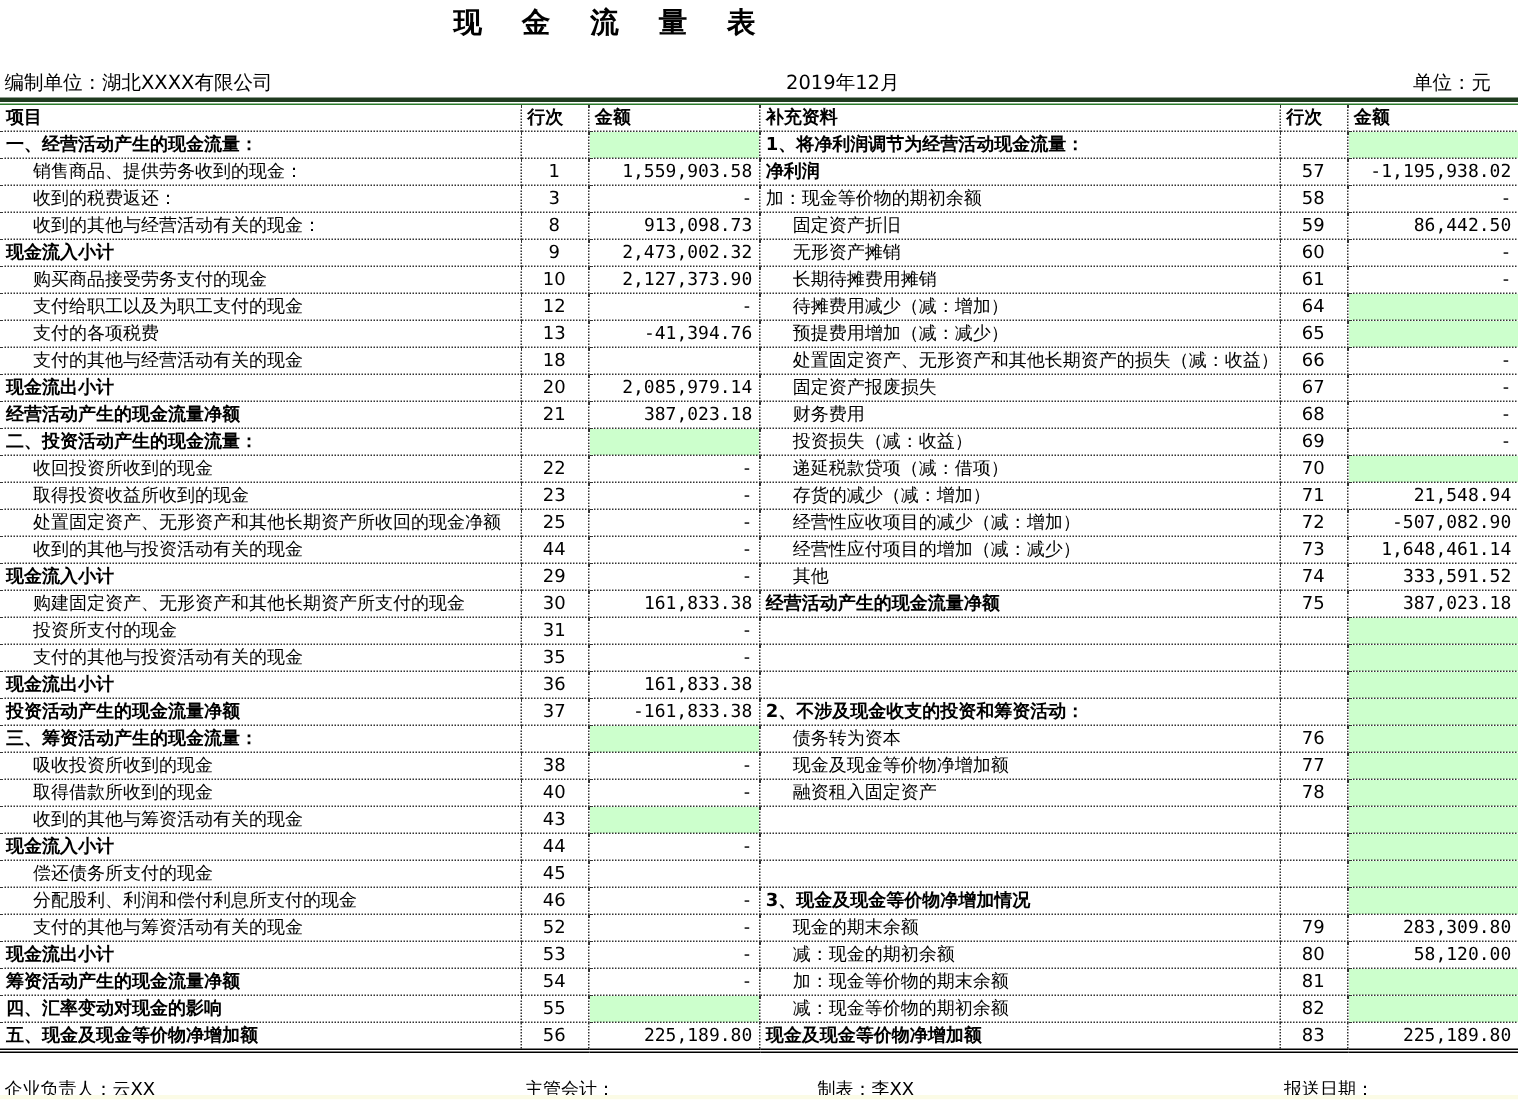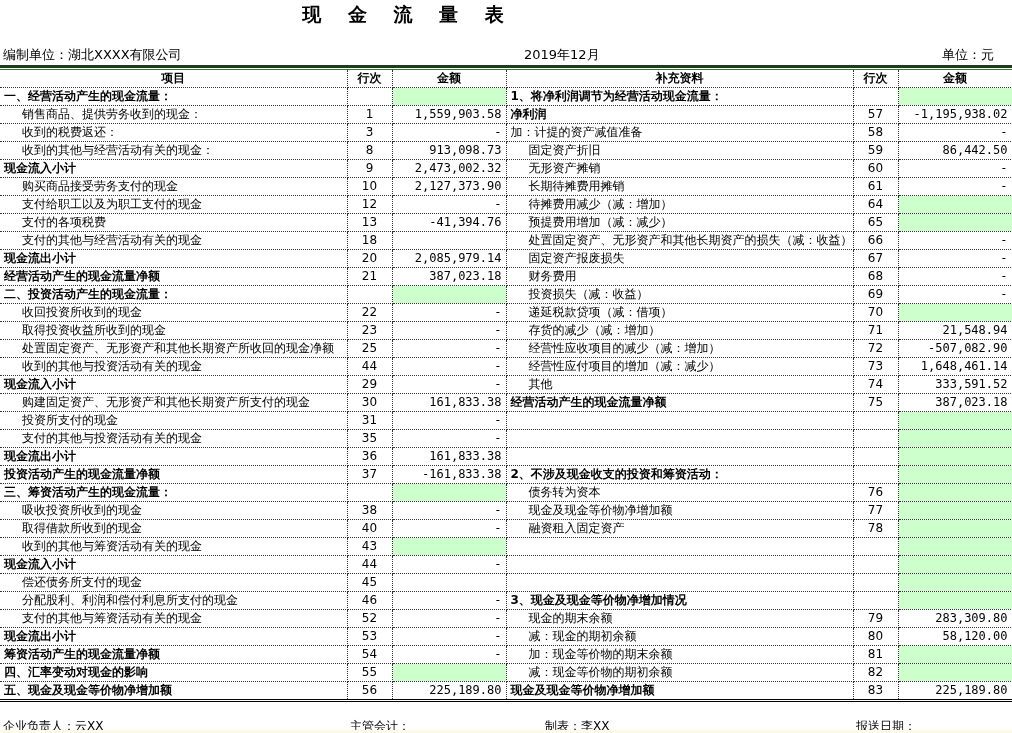--- a/index.html
+++ b/index.html
@@ -13,21 +13,21 @@
   .meta .unit { position: absolute; right: 18px; }
   .rule { position: absolute; left: 0; width: 1012px; }
   .rule-top { top: 65px; height: 0; border-top: 3px solid #1f3a1f; }
   .rule-top2 { top: 69px; height: 0; border-top: 1px solid #2a7a2a; }
   table.sheet { position: absolute; left: 0; top: 70px; border-collapse: collapse; table-layout: fixed; width: 1012px; }
   table.sheet td { height: 17px; padding: 0 4px; font-size: 12px; line-height: 17px; white-space: nowrap; overflow: hidden;
                    border-bottom: 1px dotted #333; border-right: 1px dotted #333; }
   table.sheet td.c-item, table.sheet td.c-supp { text-align: left; }
   table.sheet td.c-line { text-align: center; }
   table.sheet td.c-amt { text-align: right; font-family: "DejaVu Sans Mono", "Liberation Mono", monospace; font-size: 12px; }
-  table.sheet tr.hdr td { text-align: center; font-weight: bold; margin-left: 32px; }
+  table.sheet tr.hdr td { text-align: left; font-weight: bold; margin-left: 32px; }
   td.indent { padding-left: 22px !important; }
   td.bold { font-weight: bold; }
   td.green { background: #ccffcc; }
   table.sheet tr.last td { border-bottom: 3px double #000; }
   .footer { position: absolute; top: 718px; left: 0; width: 1012px; font-size: 12px; height: 18px; }
   .footer span { position: absolute; }
   .footer .f1 { left: 3px; }
   .footer .f2 { left: 350px; }
   .footer .f3 { left: 545px; }
   .footer .f4 { left: 856px; }
@@ -78,21 +78,21 @@
         <td class="c-line">1</td>
         <td class="c-amt">1,559,903.58</td>
         <td class="c-supp bold">净利润</td>
         <td class="c-line">57</td>
         <td class="c-amt">-1,195,938.02</td>
       </tr>
       <tr>
         <td class="c-item indent">收到的税费返还：</td>
         <td class="c-line">3</td>
         <td class="c-amt">-</td>
-        <td class="c-supp">加：计提的资产减值准备</td>
+        <td class="c-supp">加：现金等价物的期初余额</td>
         <td class="c-line">58</td>
         <td class="c-amt">-</td>
       </tr>
       <tr>
         <td class="c-item indent">收到的其他与经营活动有关的现金：</td>
         <td class="c-line">8</td>
         <td class="c-amt">913,098.73</td>
         <td class="c-supp indent">固定资产折旧</td>
         <td class="c-line">59</td>
         <td class="c-amt">86,442.50</td>

